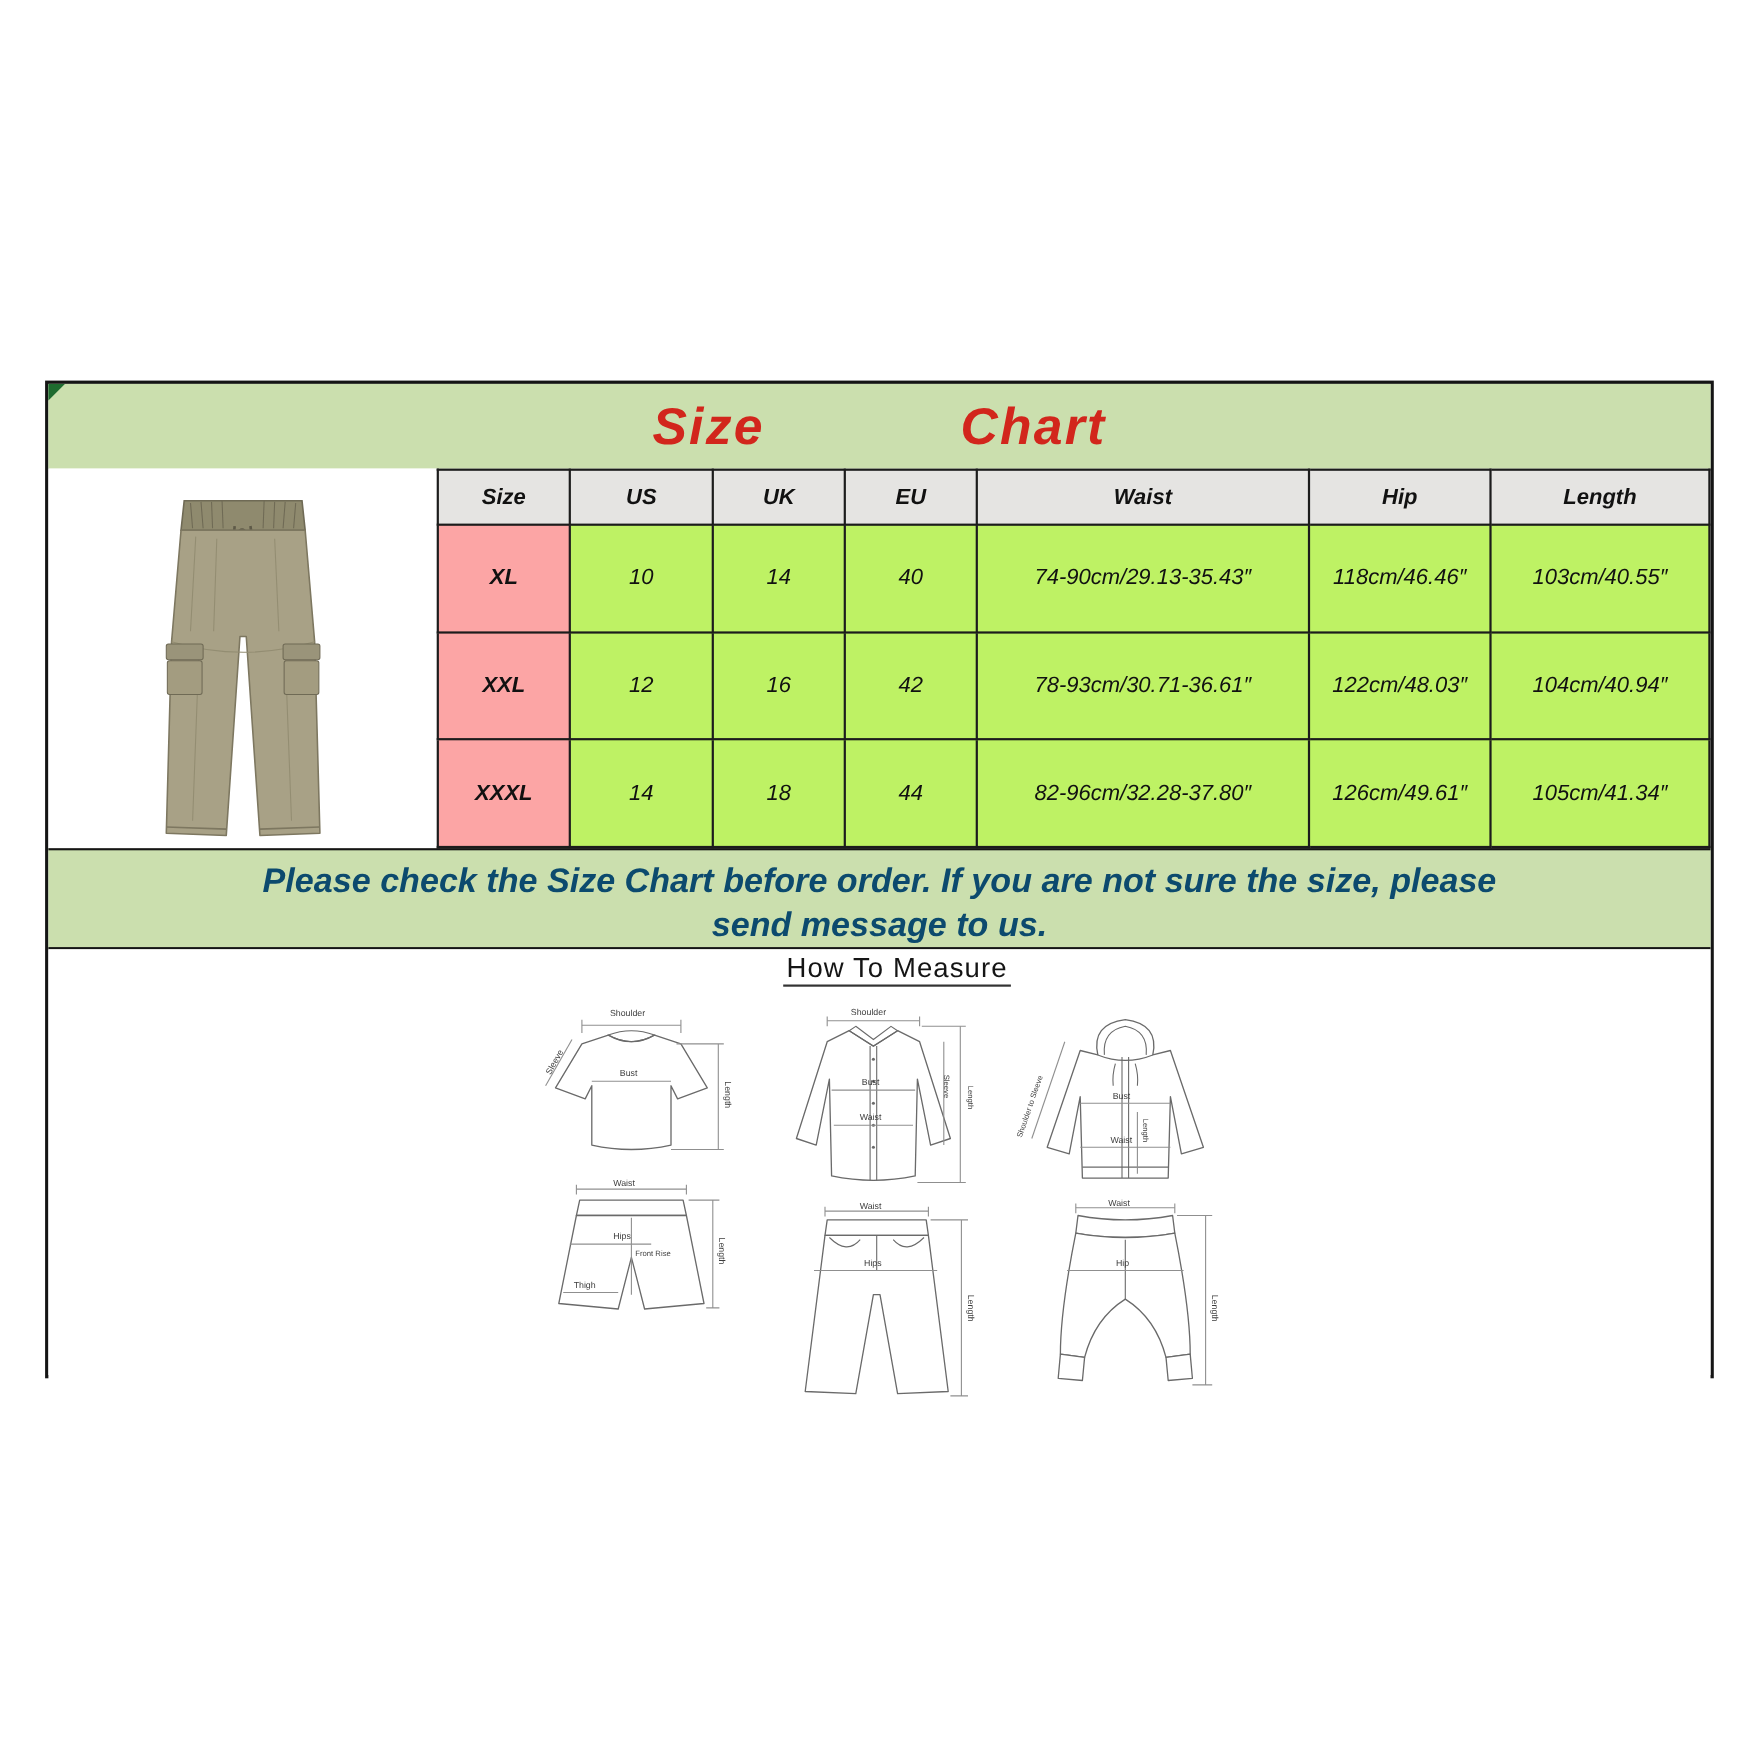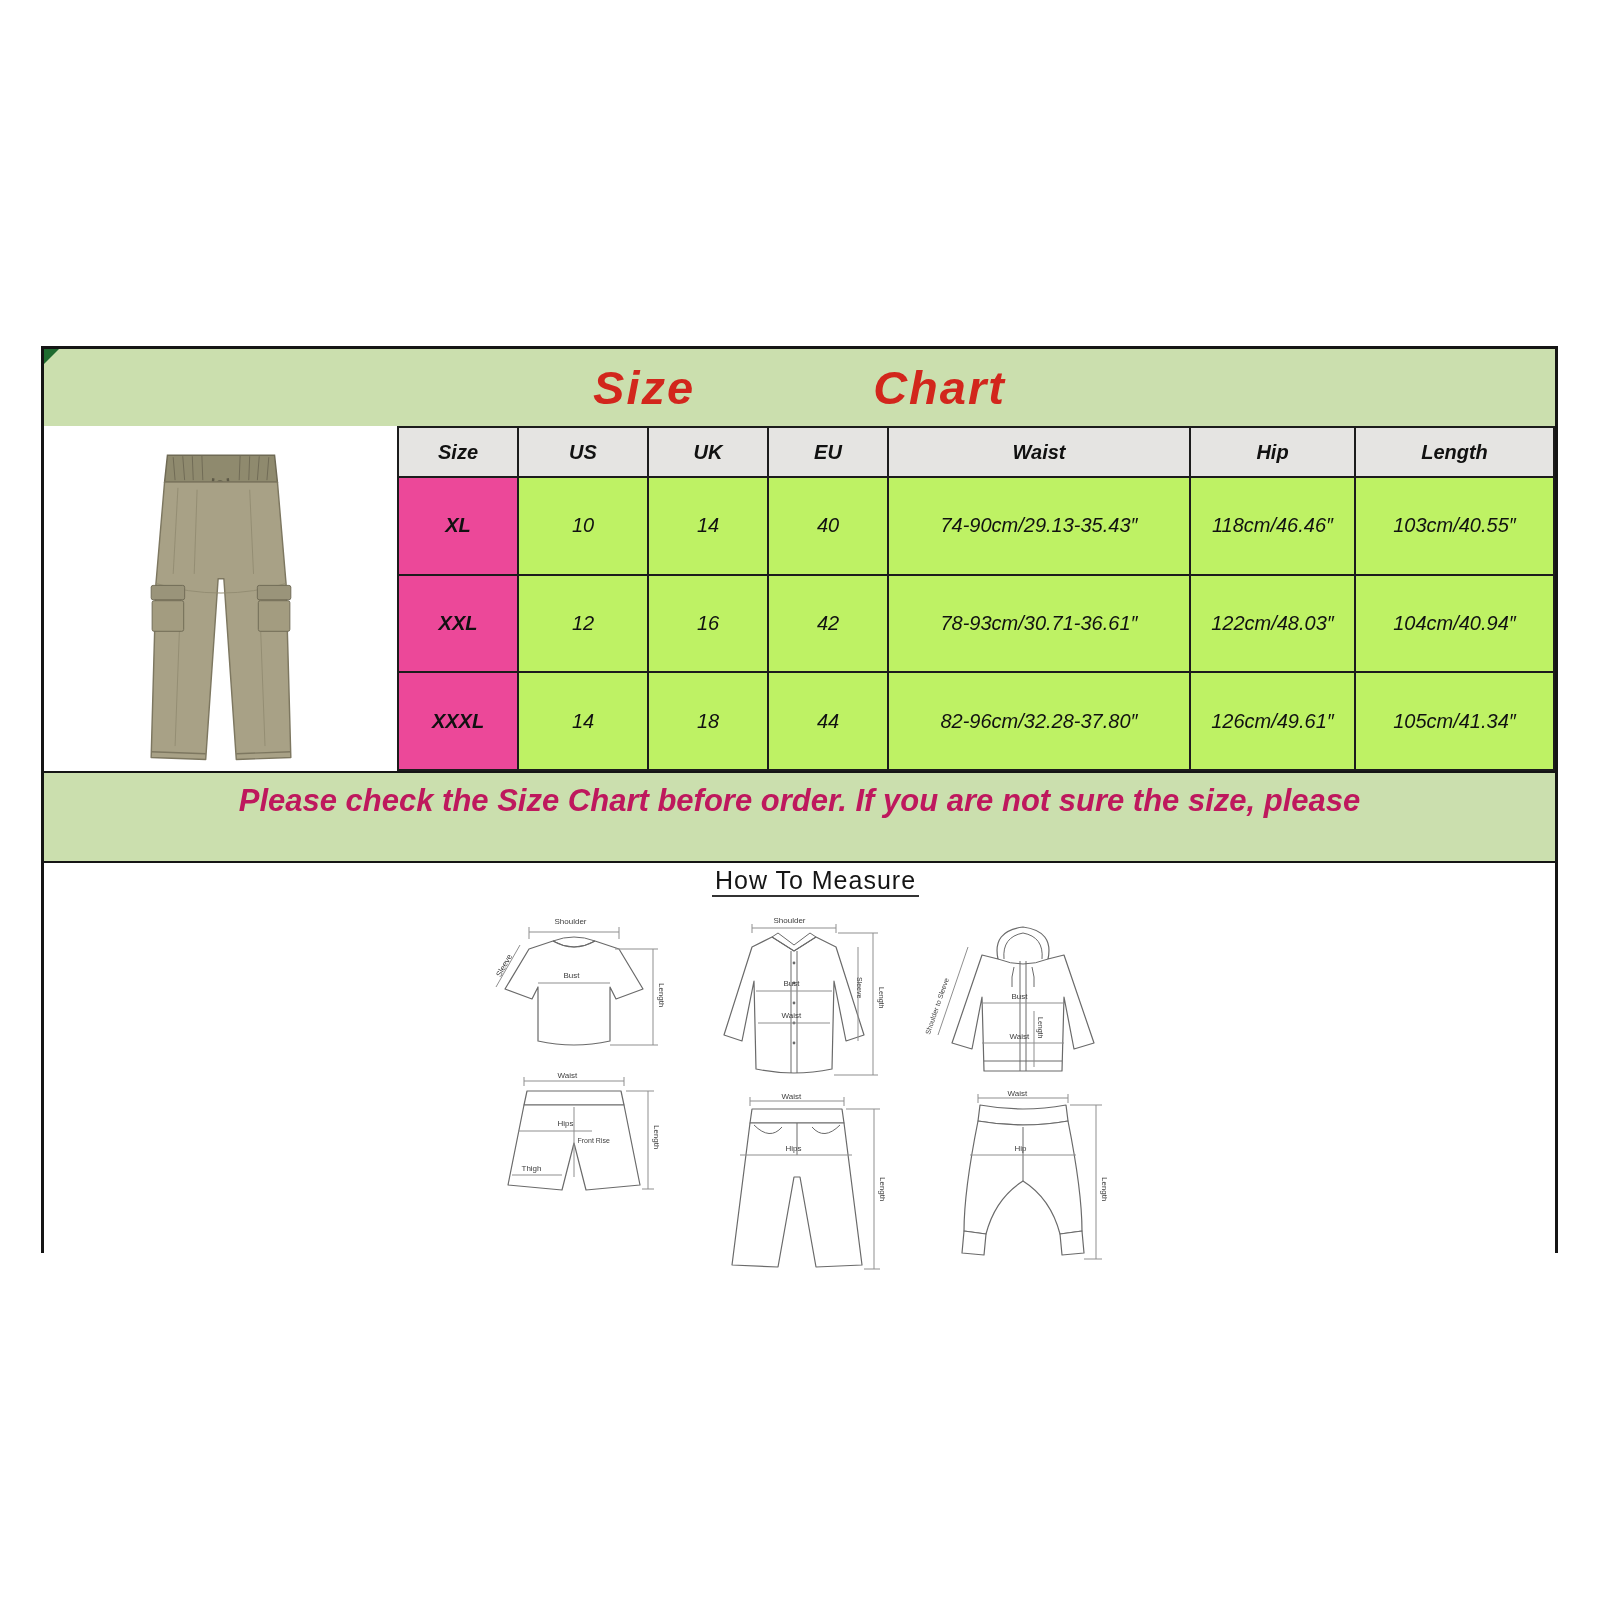--- a/index.html
+++ b/index.html
@@ -7,22 +7,22 @@
   .sheet{position:absolute;left:41px;top:346px;width:1511px;height:901px;border:3px solid #151515;background:#fff;}
   .corner-tri{position:absolute;top:0;left:0;width:0;height:0;border-top:15px solid #1e6b2f;border-right:15px solid transparent;z-index:5;}
   .header-band{height:77px;background:#cbdfae;display:flex;align-items:center;justify-content:center;}
   .title{color:#d2261c;font-size:47px;font-style:italic;font-weight:700;letter-spacing:2px;display:flex;gap:178px;}
   .content-row{display:flex;height:345px;}
   .product-cell{width:355px;display:flex;align-items:flex-start;justify-content:center;background:#fff;}
   .size-table{width:1156px;border-collapse:collapse;table-layout:fixed;font-style:italic;color:#111;}
   .size-table th,.size-table td{border:2px solid #1c1c1c;text-align:center;vertical-align:middle;padding:0 2px;}
   .size-table th{background:#e5e4e2;font-size:20px;font-weight:700;height:48px;}
   .size-table td{font-size:20px;font-weight:500;height:57px;background:#bef264;}
-  .size-table td.first{background:#ec4899;font-weight:700;margin-left:29px;}
-  .notice-band{height:88px;background:#cbdfae;border-top:2px solid #151515;border-bottom:2px solid #151515;text-align:center;color:#be185d;font-style:italic;font-weight:600;}
+  .size-table td.first{background:#fca5a5;font-weight:700;margin-left:29px;}
+  .notice-band{height:88px;background:#cbdfae;border-top:2px solid #151515;border-bottom:2px solid #151515;text-align:center;color:#0c4a6e;font-style:italic;font-weight:600;}
   .notice-line1{font-size:31px;padding-top:8px;line-height:40px;}
   .notice-line2{font-size:31px;line-height:40px;}
   .measure-area{background:#fff;}
   .measure-title-wrap{text-align:center;padding-top:3px;}
   .measure-title{font-size:25px;color:#151515;border-bottom:2px solid #333;padding:0 3px 1px;letter-spacing:1px;font-weight:500;margin-left:32px;}
   .diagrams{display:flex;justify-content:center;gap:12px;margin-top:20px;}
   .diag-col{display:flex;flex-direction:column;}
   .diag{position:relative;}
   .lbl{position:absolute;font-size:8px;color:#3d3d3d;white-space:nowrap;}
   .lbl.small{font-size:7px;}
@@ -135,20 +135,21 @@
             <td>82-96cm/32.28-37.80″</td>
             <td>126cm/49.61″</td>
             <td>105cm/41.34″</td>
           </tr>
         </tbody>
     </table>
   </div>
 
   <div class="notice-band">
     <div class="notice-line1">Please check the Size Chart before order. If you are not sure the size, please</div>
+    <div class="notice-line2">send message to us.</div>
   </div>
 
   <div class="measure-area">
     <div class="measure-title-wrap">
       <span class="measure-title">How To Measure</span>
     </div>
 
     <div class="diagrams">
 
       <div class="diag-col">

